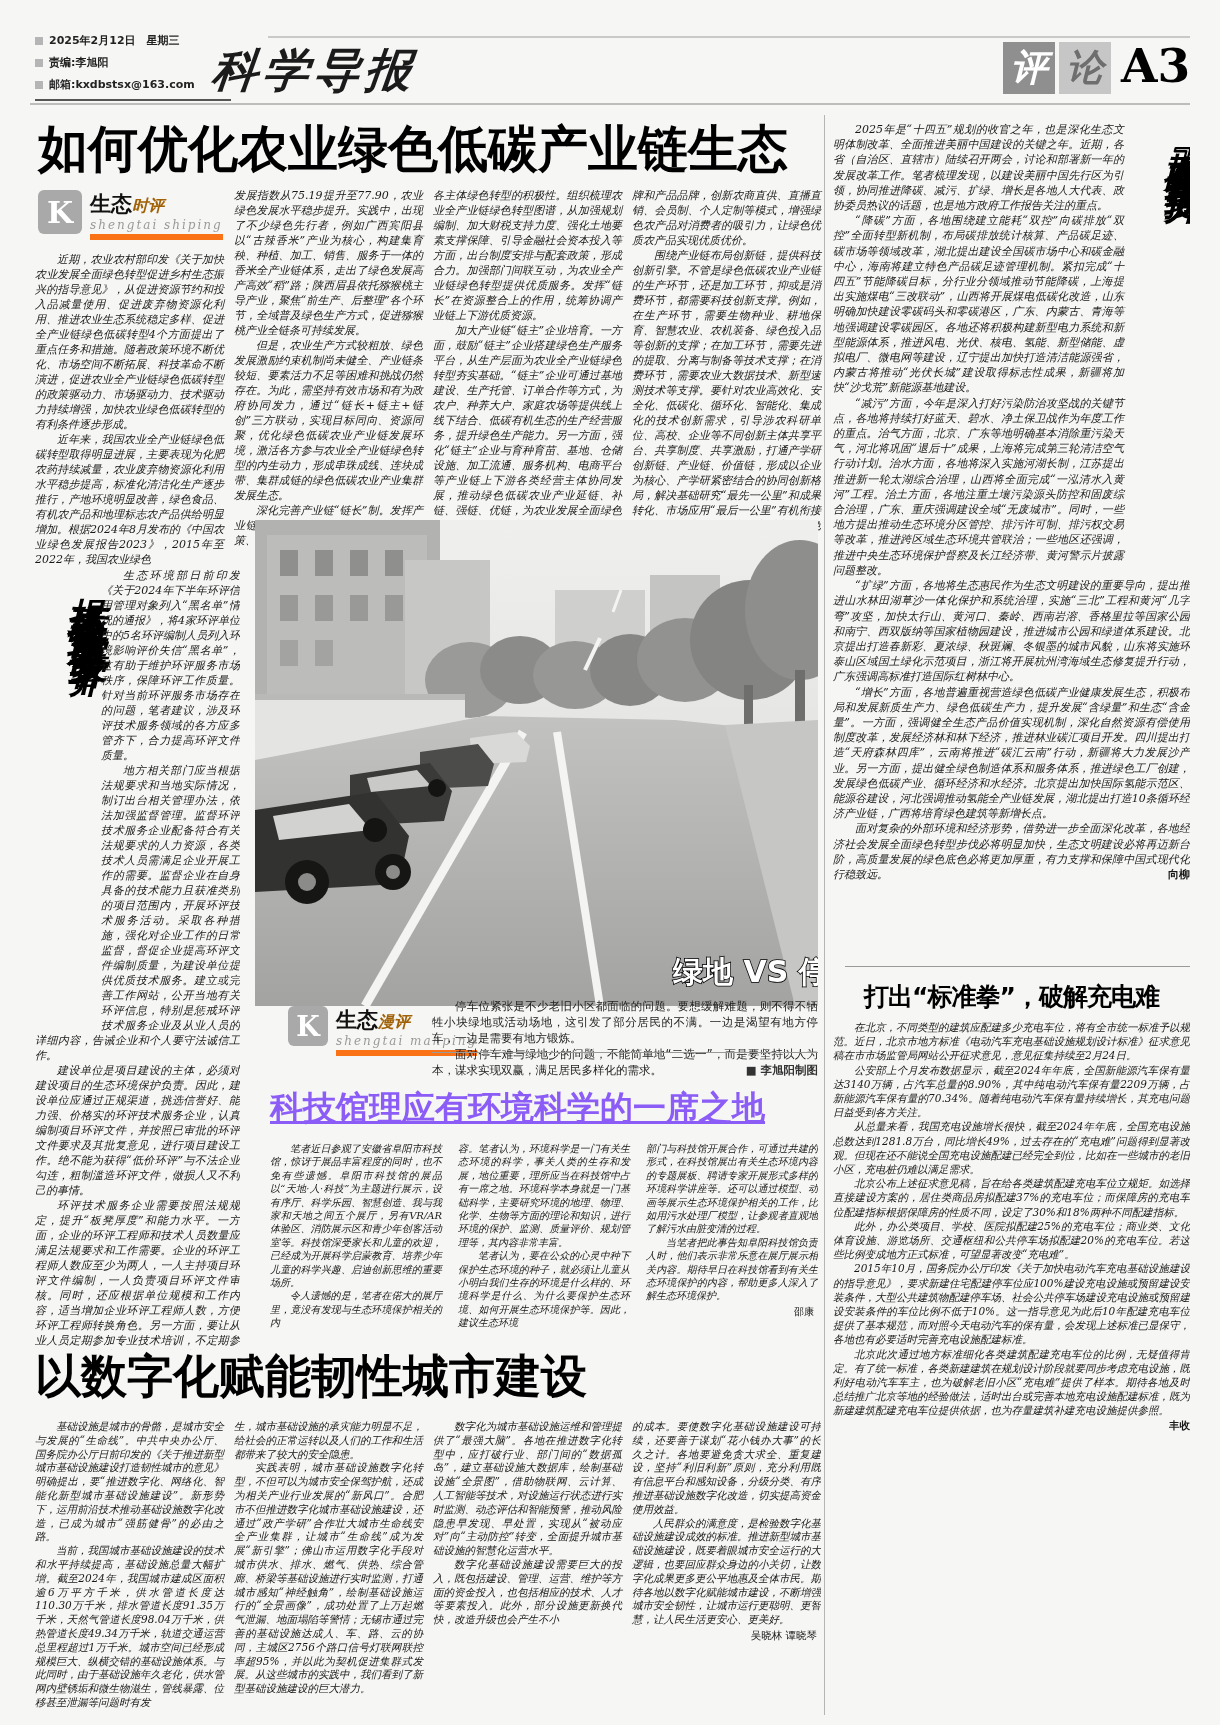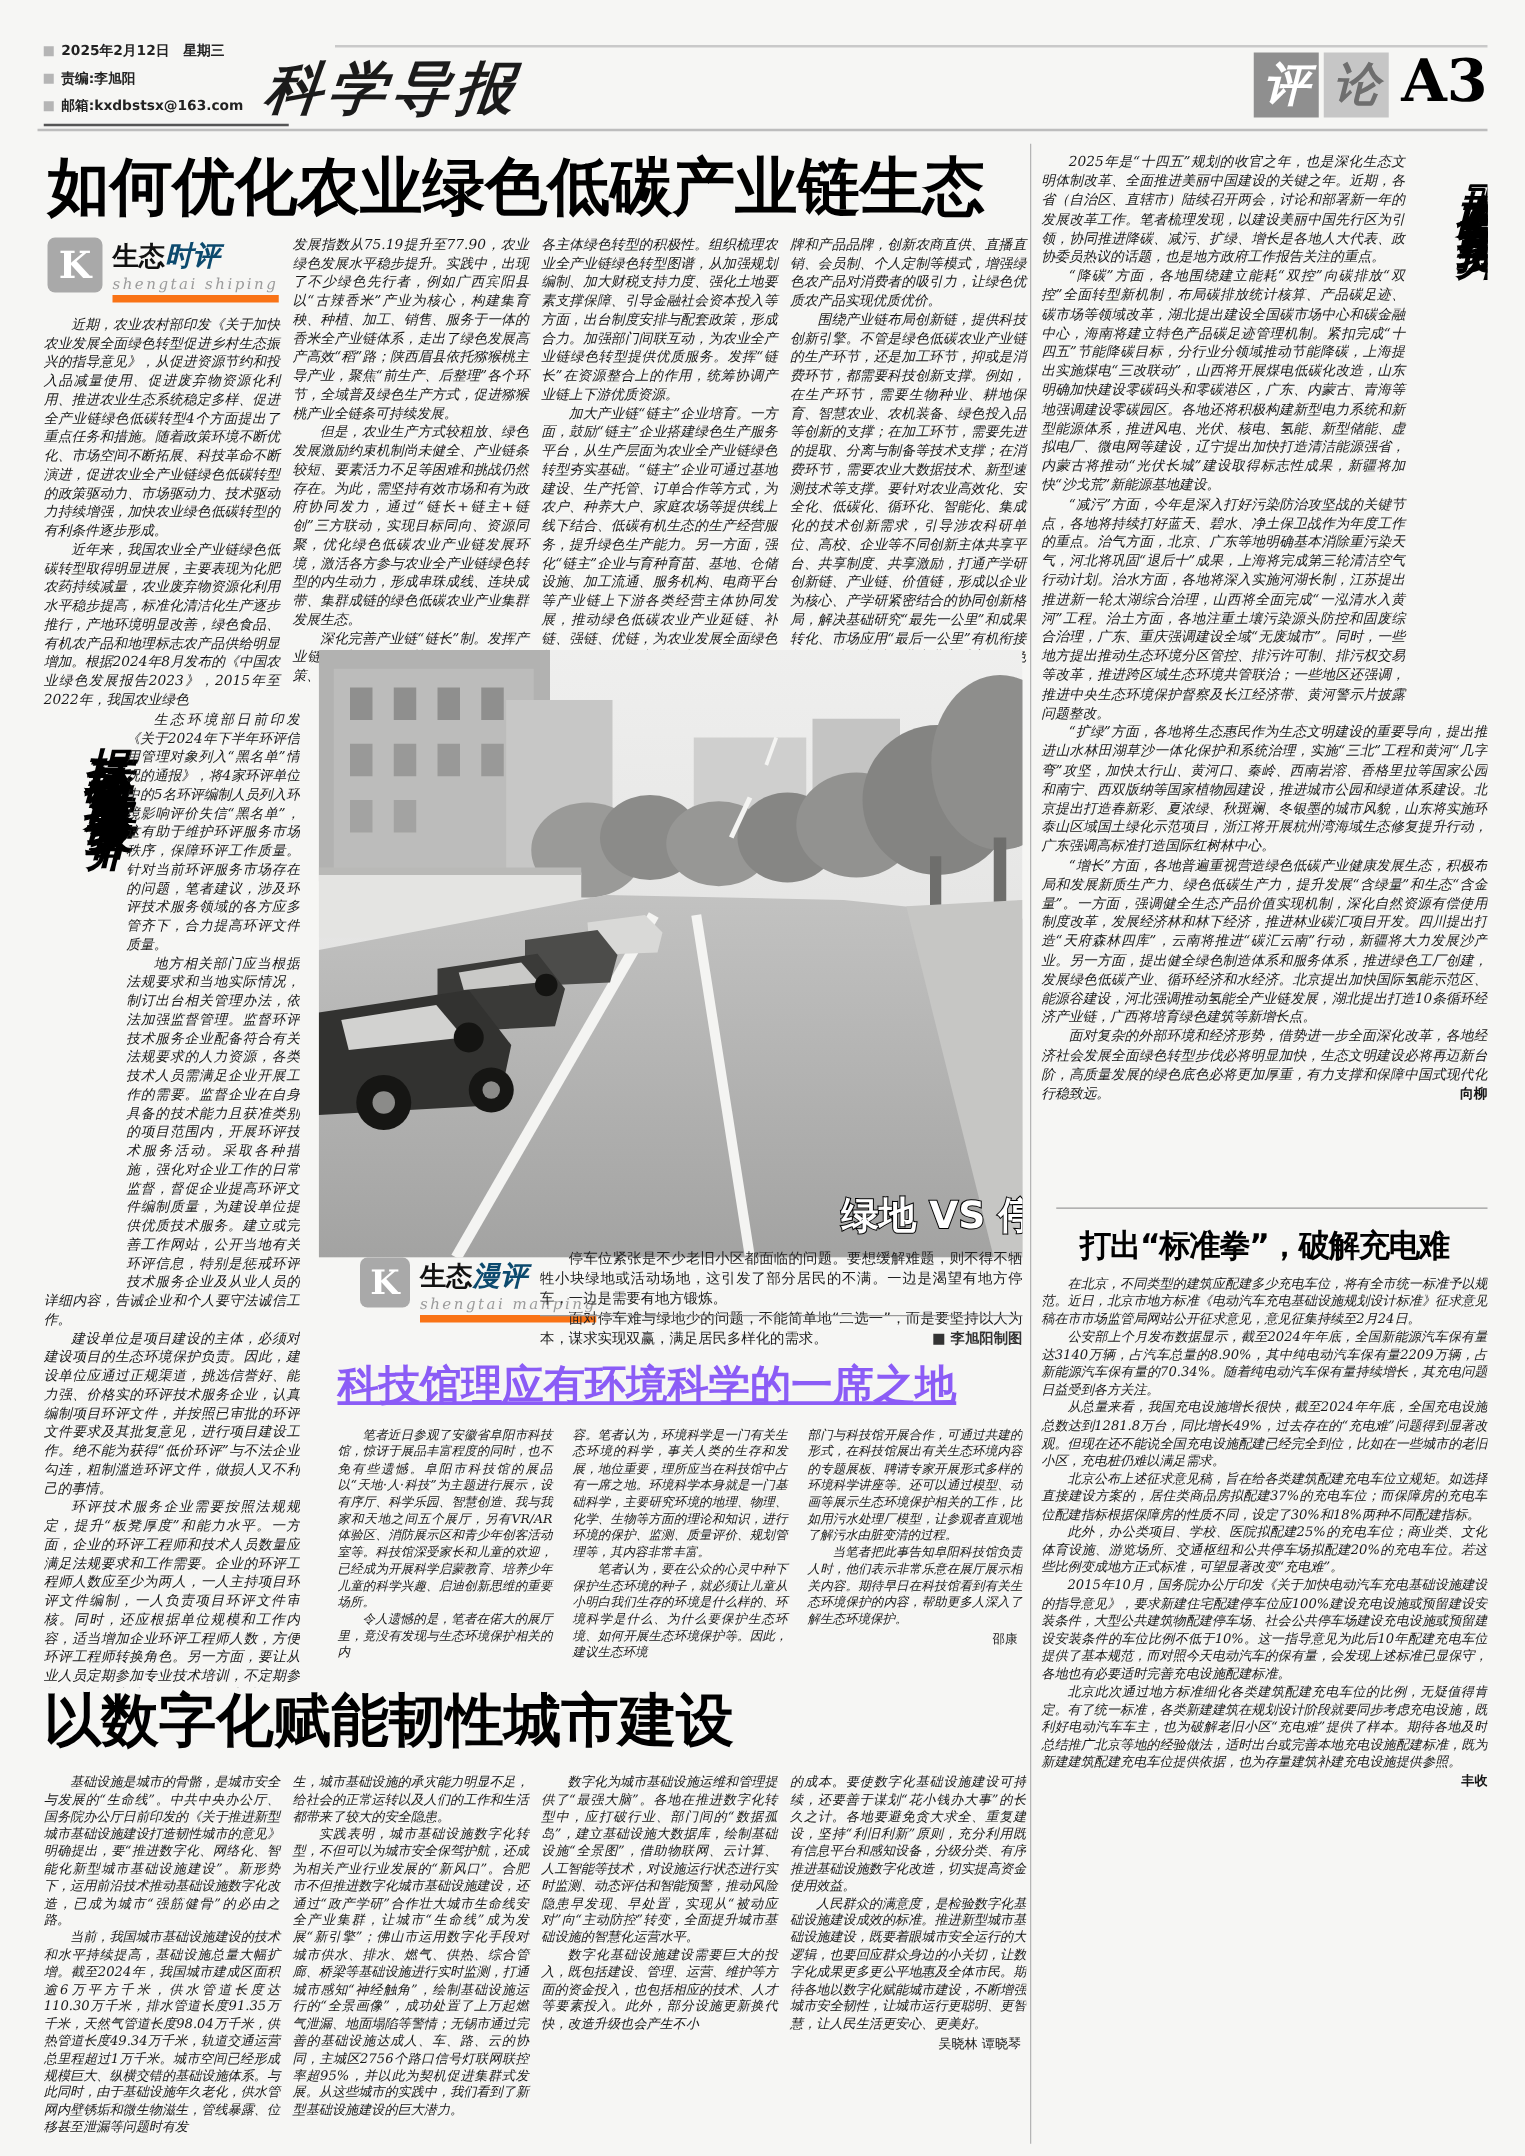--- a/index.html
+++ b/index.html
@@ -31,21 +31,21 @@
           font-family:"DejaVu Sans","Liberation Sans",sans-serif;color:#000;}
   .rule{background:#9a9a9a;}
   
   .lead-title{left:38px;top:116px;width:756px;font-size:50px;font-weight:900;letter-spacing:0px;
               white-space:nowrap;color:#000;}
   .logo{display:flex;align-items:flex-start;gap:8px;}
   .logo-k{width:44px;height:44px;background:#a9a9a9;border-radius:6px;color:#fff;
           font-family:"DejaVu Serif","Liberation Serif",serif;font-weight:900;font-size:30px;
           display:flex;align-items:center;justify-content:center;}
   .logo-cn b{font-size:21px;font-weight:900;color:#111;}
-  .logo-cn i{font-size:22px;font-family:"DejaVu Serif","Liberation Serif",serif;color:#0c4a6e;font-weight:700;}
+  .logo-cn i{font-size:16px;font-family:"DejaVu Serif","Liberation Serif",serif;color:#a16207;font-weight:700;}
   .logo-py{font-family:"DejaVu Serif","Liberation Serif",serif;font-style:italic;color:#9a9a9a;
            font-size:12px;letter-spacing:2px;border-bottom:6px solid #f97316;padding-bottom:2px;}
   .lead-cols{left:35px;top:188px;width:786px;height:374px;display:flex;gap:10px;}
   .lead-cols .col{flex:1;font-size:11px;line-height:15px;}
   .lead-cols .col1{padding-top:64px;}
   .lead-logo{left:38px;top:190px;}
   
   .env{left:35px;top:568px;width:205px;height:782px;font-size:11px;line-height:15px;overflow:hidden;}
   .env .vtitle{float:left;width:58px;height:452px;font-size:37px;letter-spacing:5px;margin-right:8px;}
   

